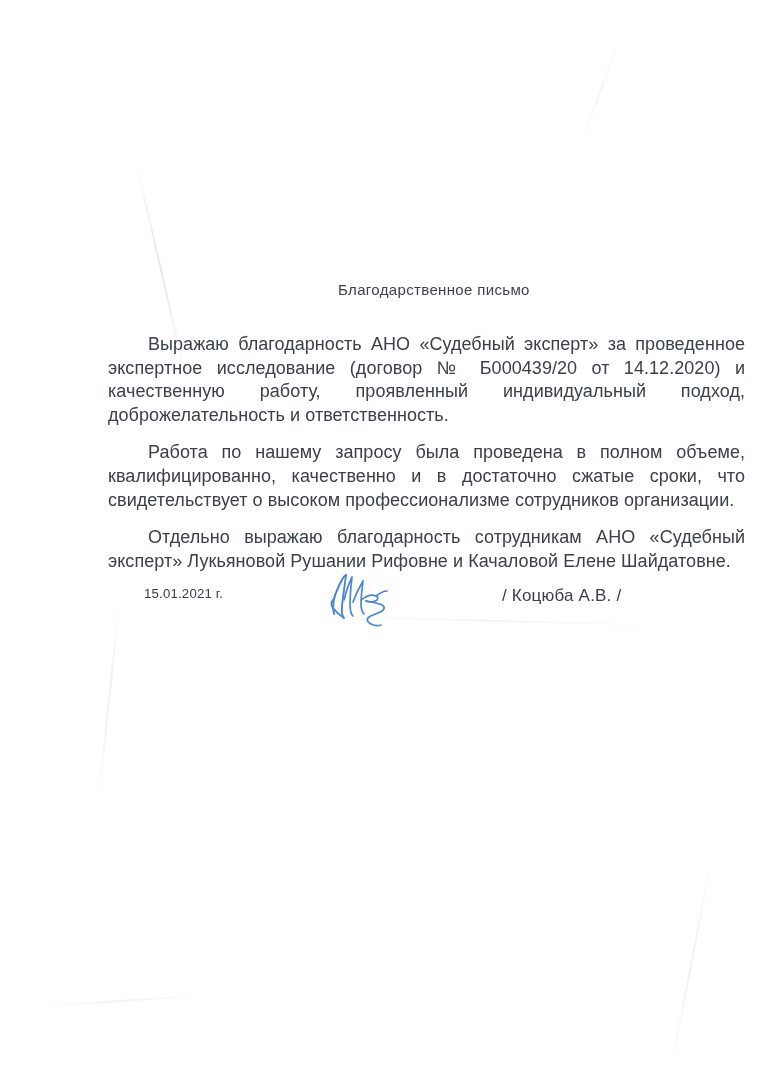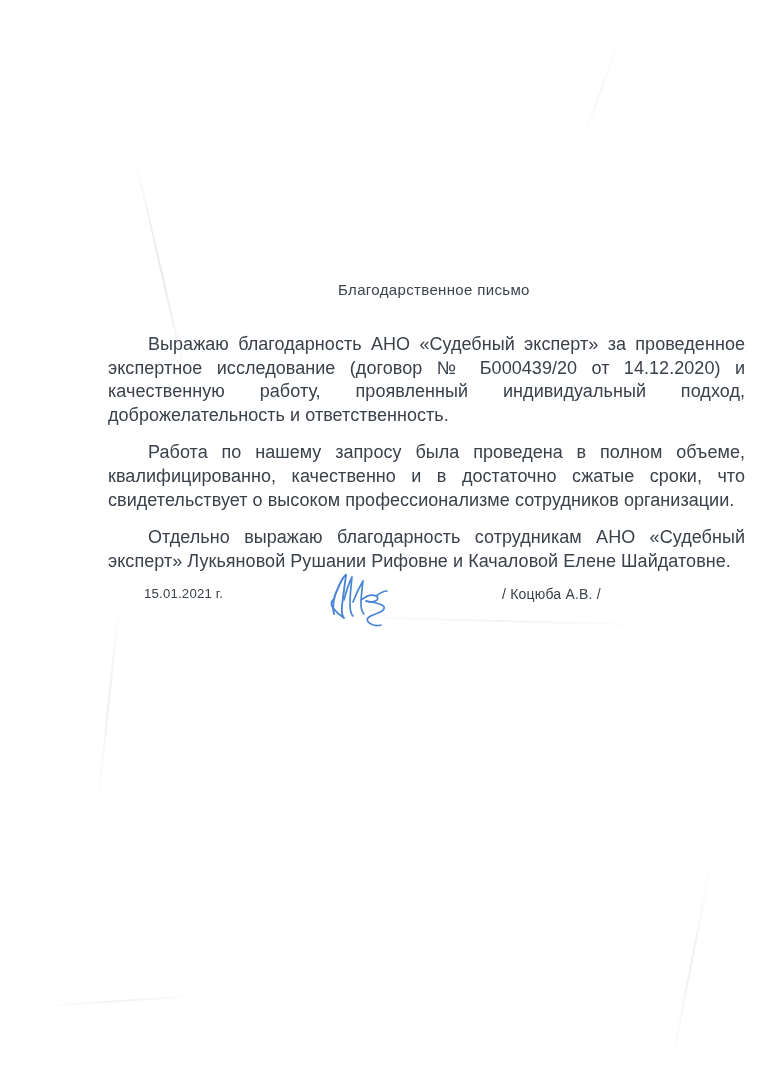--- a/index.html
+++ b/index.html
@@ -122,21 +122,21 @@
     font-size: 13.2px;
     color: #3a4149;
     white-space: nowrap;
     letter-spacing: 0.2px;
     margin-left: 35px;
   }
   .sig-name {
     position: absolute;
     left: 394px;
     top: 0px;
-    font-size: 14px;
+    font-size: 17px;
     color: #3a4149;
     white-space: nowrap;
     letter-spacing: 0.2px;
   }
   .sig-mark {
     position: absolute;
     left: 212px;
     top: -20px;
     width: 90px;
     height: 66px;

